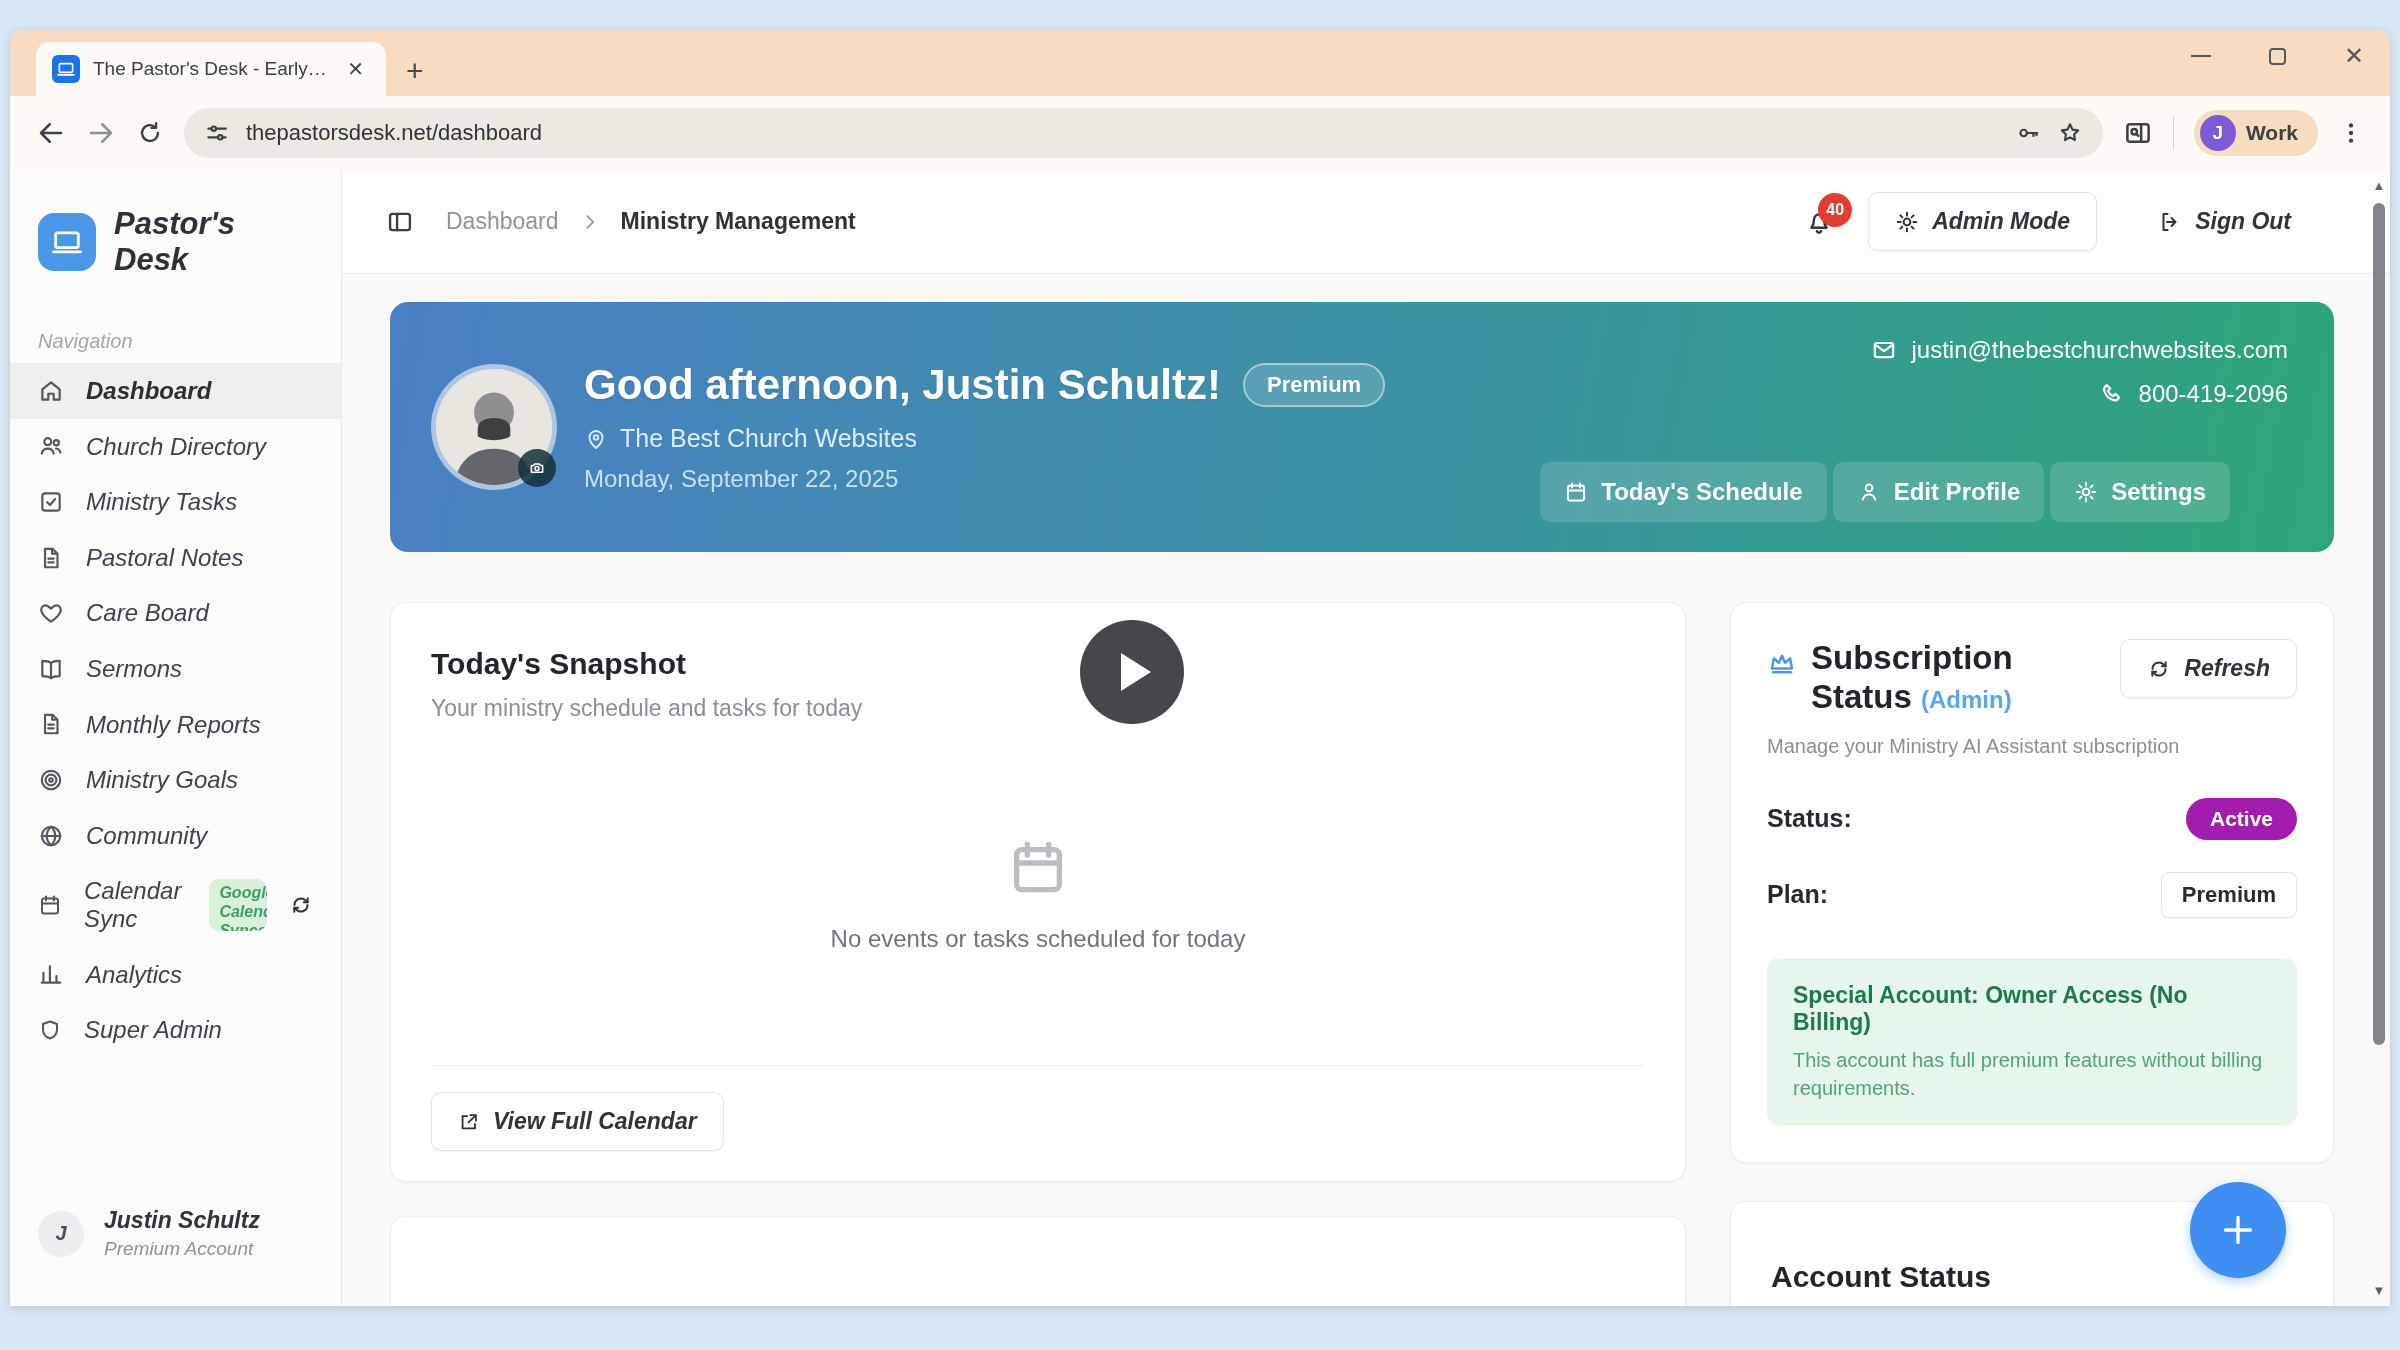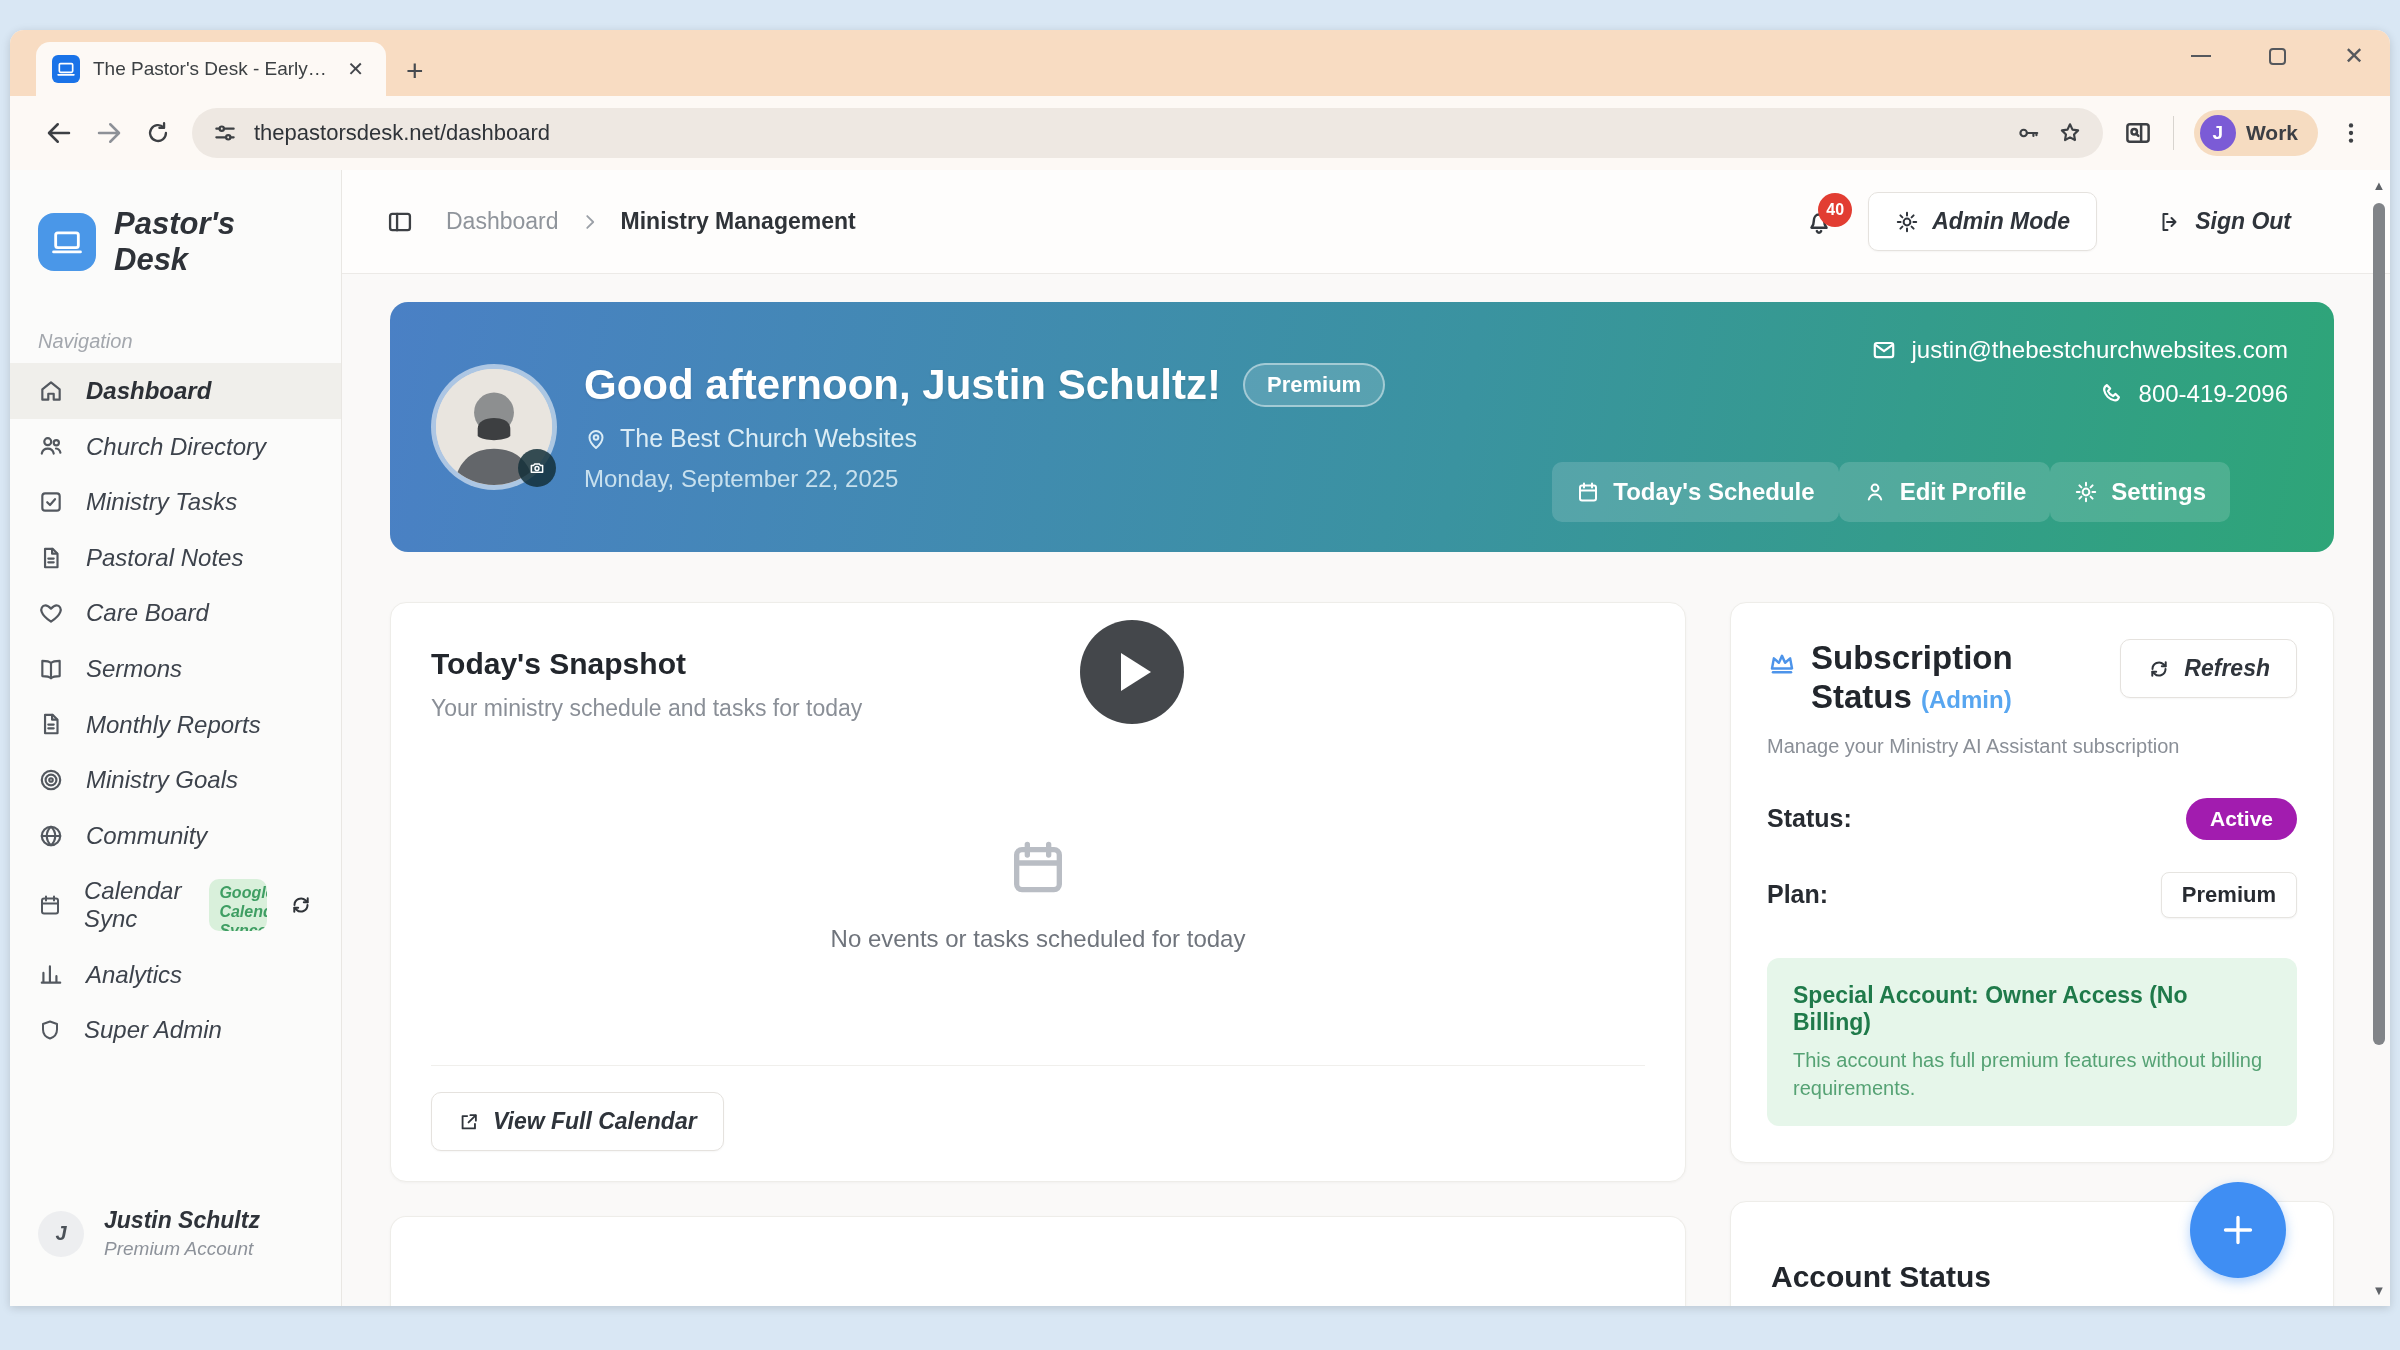--- a/index.html
+++ b/index.html
@@ -17,21 +17,21 @@
     display:flex; align-items:center; padding:0 16px; gap:13px; }
   .favicon { width:28px; height:28px; border-radius:6px; background:#1a73e8; display:flex; align-items:center; justify-content:center; flex:none; }
   .tab-title { font-size:19px; color:#3c4043; white-space:nowrap; overflow:hidden; text-overflow:ellipsis; flex:1; }
   .tab-close { font-size:20px; color:#44474c; padding:2px 6px; cursor:default; }
   .newtab { font-size:30px; color:#474a4f; margin:0 0 10px 20px; line-height:1; }
   .wincontrols { position:absolute; right:26px; top:14px; display:flex; gap:58px; align-items:center; color:#55585d; }
   .wc-min { width:20px; height:2.5px; background:#55585d; }
   .wc-max { width:17px; height:17px; border:2.5px solid #55585d; border-radius:4px; }
   .wc-close { font-size:24px; line-height:1; }
 
-  .toolbar { height:74px; background:#fdf9f5; display:flex; align-items:center; padding:0 26px; gap:20px; flex:none;margin-left:8px; }
+  .toolbar { height:74px; background:#fdf9f5; display:flex; align-items:center; padding:0 26px; gap:20px; flex:none; }
   .tool-ic { color:#3d4044; }
   .tool-ic.dim { color:#8d9197; }
   .urlbar { flex:1; height:50px; background:#eee8e2; border-radius:26px; display:flex; align-items:center; padding:0 20px; gap:16px; }
   .url-text { font-size:22px; color:#2f3338; flex:1; }
   .chip { display:flex; align-items:center; gap:10px; background:#f6dcc1; border-radius:24px; padding:5px 20px 5px 6px; }
   .chip-av { width:36px; height:36px; border-radius:50%; background:#7b5bd6; color:#fff; font-size:19px; font-weight:bold; display:flex; align-items:center; justify-content:center; }
   .chip-label { font-size:21px; color:#3c3f44; font-weight:600; }
   .kebab { color:#3d4044; }
 
   
@@ -82,21 +82,21 @@
     background:rgba(20,48,58,.85); display:flex; align-items:center; justify-content:center; color:#fff; }
   .ban-text { margin-left:32px; }
   .ban-title-row { display:flex; align-items:center; gap:22px; }
   .ban-title { font-size:42px; font-weight:bold; text-shadow:0 1px 3px rgba(0,0,0,.10); white-space:nowrap; }
   .ban-badge { font-size:22px; font-weight:600; padding:7px 22px; border-radius:999px;
     background:rgba(255,255,255,.15); border:2px solid rgba(255,255,255,.45); }
   .ban-row { display:flex; align-items:center; gap:12px; margin-top:15px; font-size:25px; color:rgba(230,244,250,.93); }
   .ban-date { margin-top:12px; font-size:24px; color:rgba(222,240,247,.85); }
   .ban-right { margin-left:auto; align-self:stretch; display:flex; flex-direction:column; align-items:flex-end; padding:34px 0 30px; }
   .contact-row { display:flex; align-items:center; gap:14px; font-size:24px; margin-bottom:16px; }
-  .ban-actions { margin-top:auto; display:flex; gap:0; margin-right:58px;padding-left:6px; }
+  .ban-actions { margin-top:auto; display:flex; gap:6px; margin-right:58px;padding-left:6px; }
   .ban-btn { display:inline-flex; align-items:center; gap:13px; font-size:24px; font-weight:600; color:#fff;
     background:rgba(255,255,255,.15); border-radius:10px; padding:16px 24px; }
 
   .columns { display:flex; gap:44px; margin-top:50px; align-items:flex-start; }
   .card { background:#fff; border:1px solid #eeede9; border-radius:16px; box-shadow:0 1px 3px rgba(0,0,0,.04); }
   .col-left { flex:1; display:flex; flex-direction:column; gap:34px; min-width:0; }
   .snapshot { height:580px; padding:44px 40px 0; display:flex; flex-direction:column; }
   .card-title { font-size:30px; font-weight:bold; color:#22262c; }
   .card-sub { font-size:23px; color:#8a8f97; margin-top:14px; }
   .empty { flex:1; display:flex; flex-direction:column; align-items:center; justify-content:center; color:#b9bdc4; }

